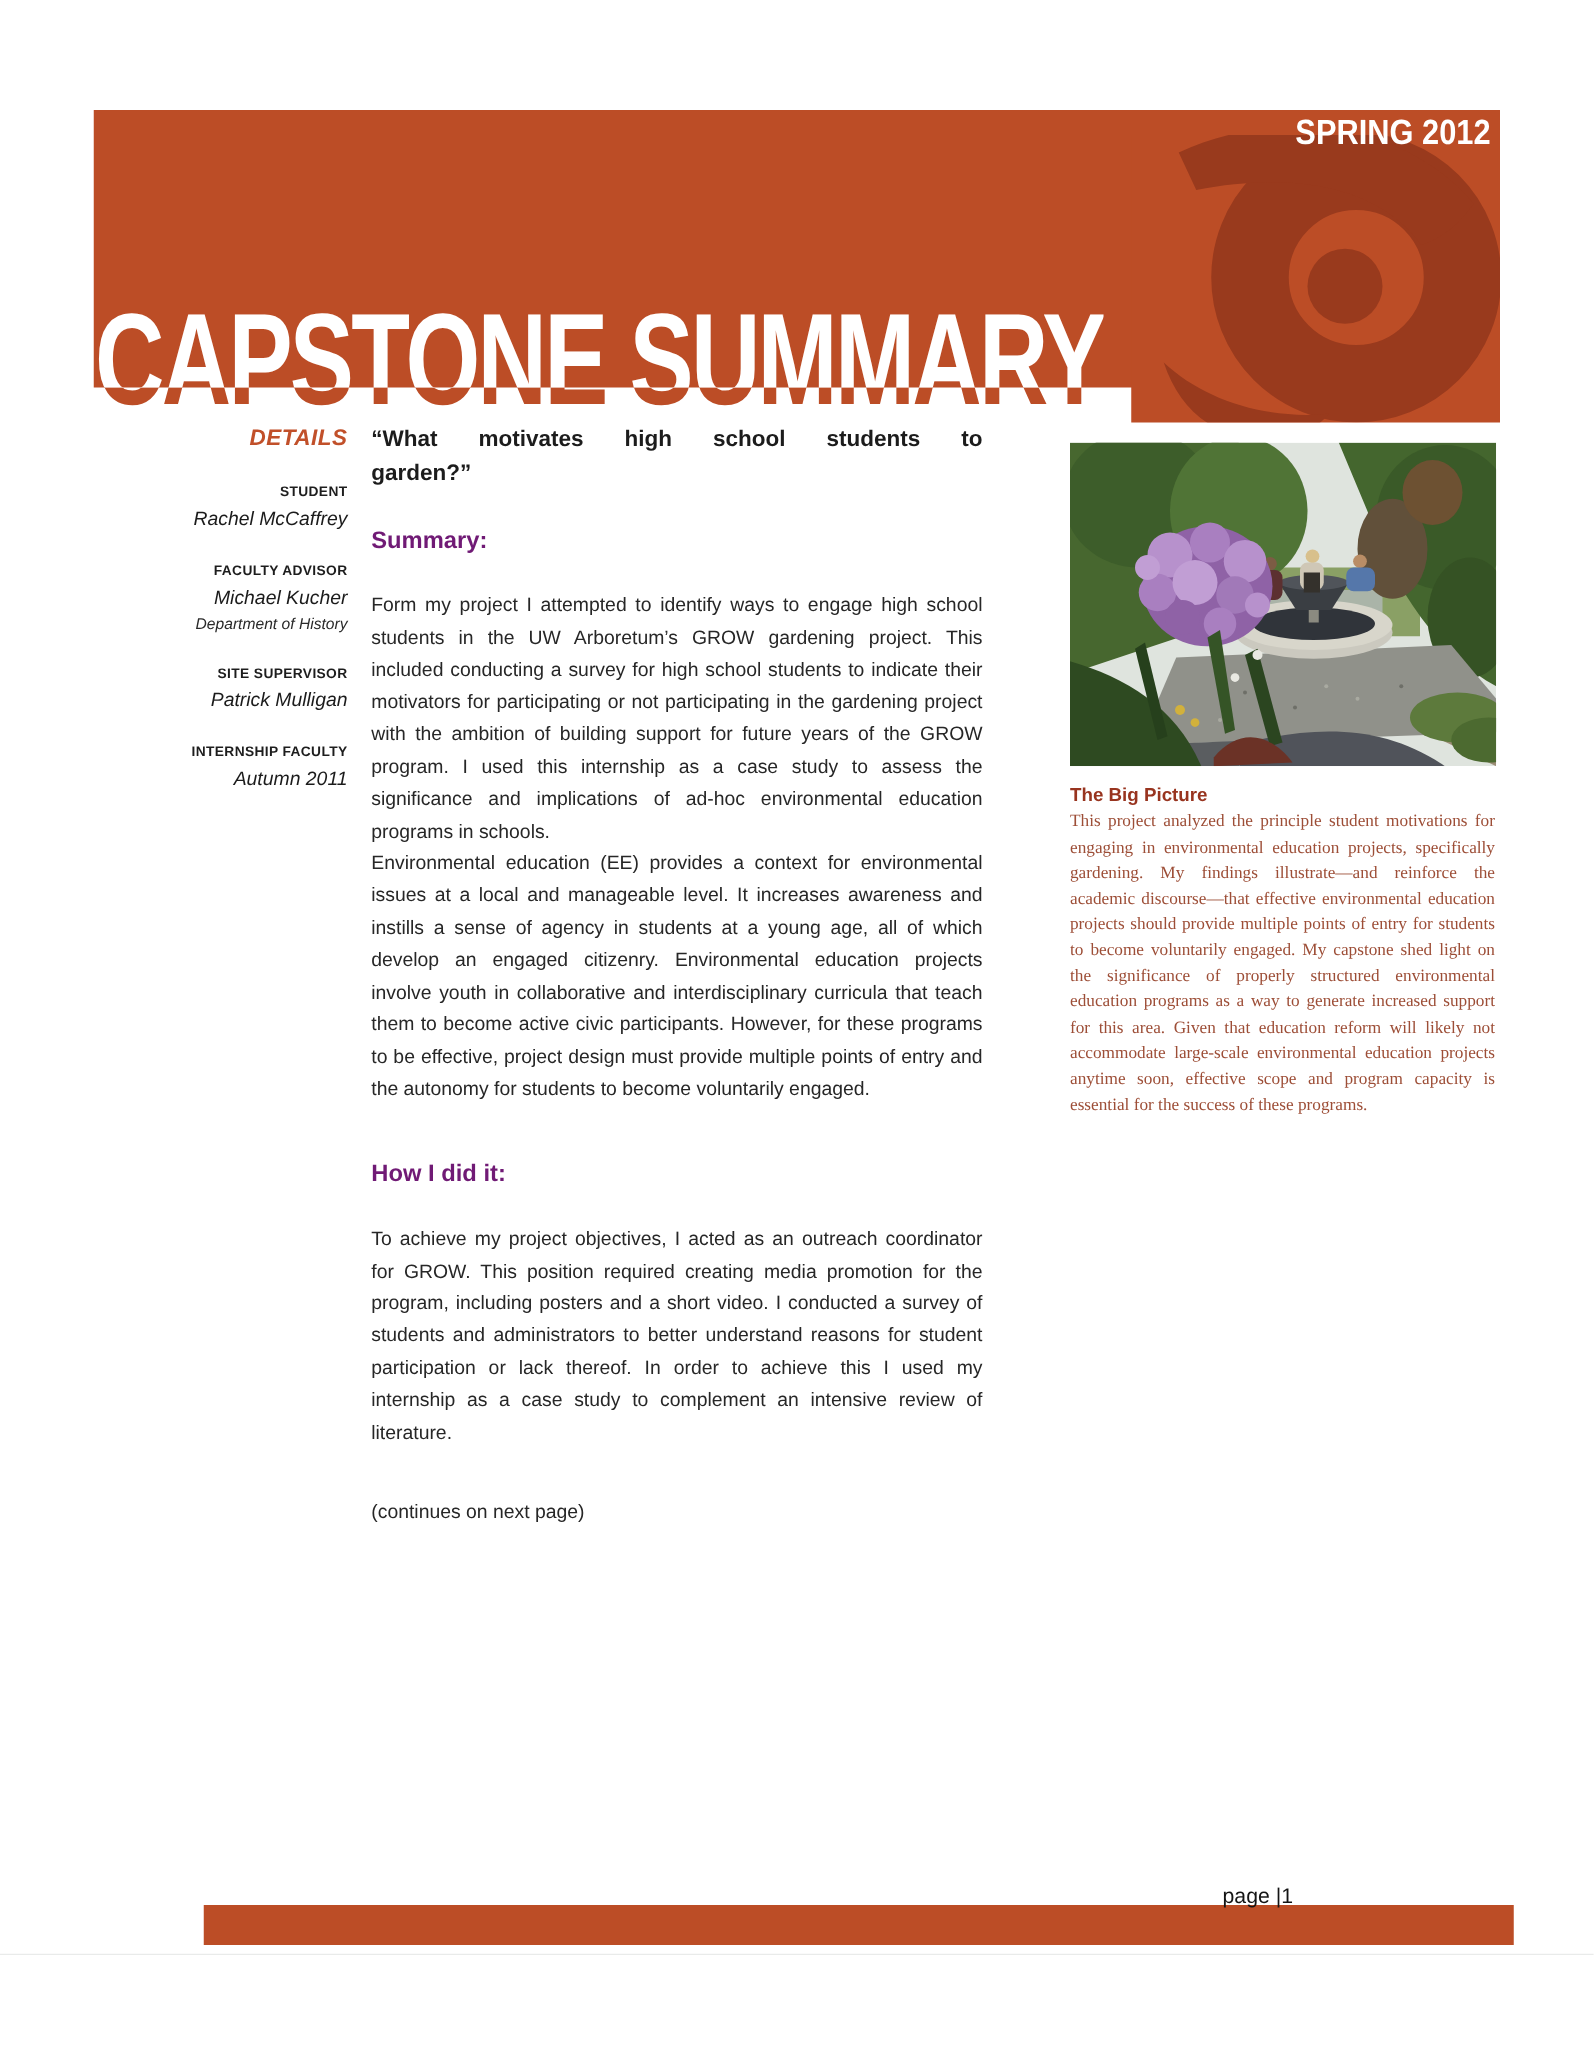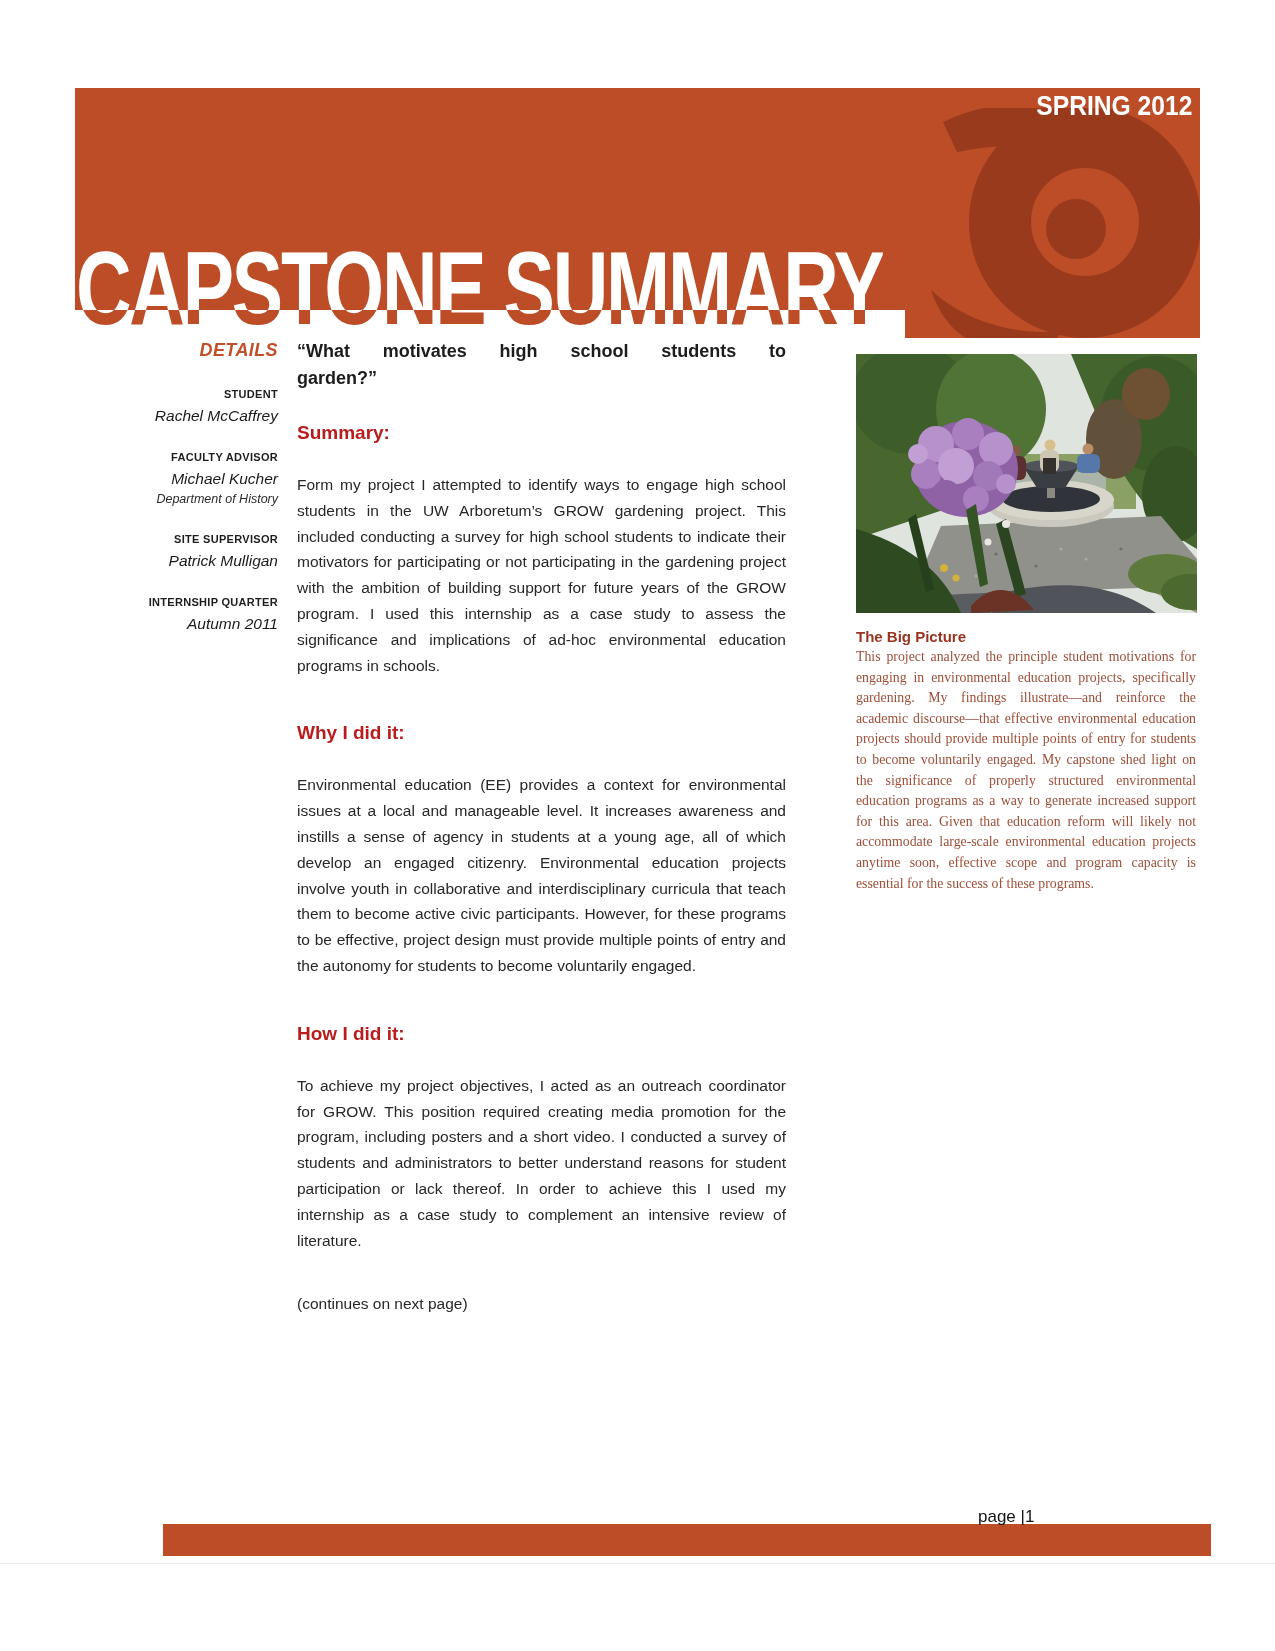--- a/index.html
+++ b/index.html
@@ -37,21 +37,21 @@
   .dgroup{margin:0 0 24px 0;}
   .dlabel{font-size:11px;font-weight:bold;letter-spacing:.3px;color:#1d1d1d;margin-bottom:4px;}
   .dvalue{font-size:15.5px;line-height:23px;color:#1b1b1b;font-style:italic;}
   .dvalue.narrow{width:160px;margin-left:auto;}
   .dnote{font-size:12.5px;font-style:italic;line-height:19px;color:#2a2a2a;}
   
   .article{position:absolute;left:297px;top:338px;width:489px;}
   .article-title{margin:0 0 30px 0;font-size:18px;font-weight:bold;line-height:27px;color:#1c1c1c;}
   .article-title .tl{display:block;text-align:justify;text-align-last:justify;}
   .article-title .tl.last{text-align-last:left;}
-  .sec-heading{font-size:19px;font-weight:bold;color:#b91c1c;margin:44px 0 28px 0;}
+  .sec-heading{font-size:19px;font-weight:bold;color:#701a75;margin:44px 0 28px 0;}
   .sec-heading.first{margin-top:30px;}
   .article p.body{margin:0;font-size:15.5px;line-height:25.8px;text-align:justify;hyphens:auto;-webkit-hyphens:auto;color:#272727;}
   .continues{margin-top:42px;font-size:15.5px;color:#272727;}
   
   .photo{position:absolute;left:856px;top:354px;width:341px;height:259px;overflow:hidden;}
   .photo svg{display:block;width:341px;height:259px;}
   .big-picture{position:absolute;left:856px;top:628px;width:340px;}
   .bp-heading{font-size:15px;font-weight:bold;color:var(--bp-heading);margin:0 0 2px 0;}
   .bp-body{margin:0;font-size:13.8px;line-height:20.6px;text-align:justify;hyphens:auto;-webkit-hyphens:auto;color:var(--bp-text);font-family:Liberation Serif, serif;}
   
@@ -94,35 +94,34 @@
     <div class="dvalue">Michael Kucher</div>
     <div class="dnote">Department of History</div>
   </div>
 
   <div class="dgroup">
     <div class="dlabel">SITE SUPERVISOR</div>
     <div class="dvalue">Patrick Mulligan</div>
   </div>
 
   <div class="dgroup">
-    <div class="dlabel">INTERNSHIP QUARTER</div>
+    <div class="dlabel">INTERNSHIP FACULTY</div>
     <div class="dvalue">Autumn 2011</div>
   </div>
 </aside>
 
 <main class="article">
   <h2 class="article-title">
     <span class="tl">“What motivates high school students to</span>
     <span class="tl last">garden?”</span>
   </h2>
 
   <h3 class="sec-heading first">Summary:</h3>
   <p class="body">Form my project I attempted to identify ways to engage high school students in the UW Arboretum’s GROW gardening project. This included conducting a survey for high school students to indicate their motivators for participating or not participating in the gardening project with the ambition of building support for future years of the GROW program. I used this internship as a case study to assess the significance and implications of ad-hoc environmental education programs in schools.</p>
 
-  <h3 class="sec-heading">Why I did it:</h3>
   <p class="body">Environmental education (EE) provides a context for environmental issues at a local and manageable level. It increases awareness and instills a sense of agency in students at a young age, all of which develop an engaged citizenry. Environmental education projects involve youth in collaborative and interdisciplinary curricula that teach them to become active civic participants. However, for these programs to be effective, project design must provide multiple points of entry and the autonomy for students to become voluntarily engaged.</p>
 
   <h3 class="sec-heading">How I did it:</h3>
   <p class="body">To achieve my project objectives, I acted as an outreach coordinator for GROW. This position required creating media promotion for the program, including posters and a short video. I conducted a survey of students and administrators to better understand reasons for student participation or lack thereof. In order to achieve this I used my internship as a case study to complement an intensive review of literature.</p>
 
   <div class="continues">(continues on next page)</div>
 </main>
 
 <figure class="photo" style="margin:0;">
   <svg viewBox="0 0 341 259" preserveAspectRatio="none">

